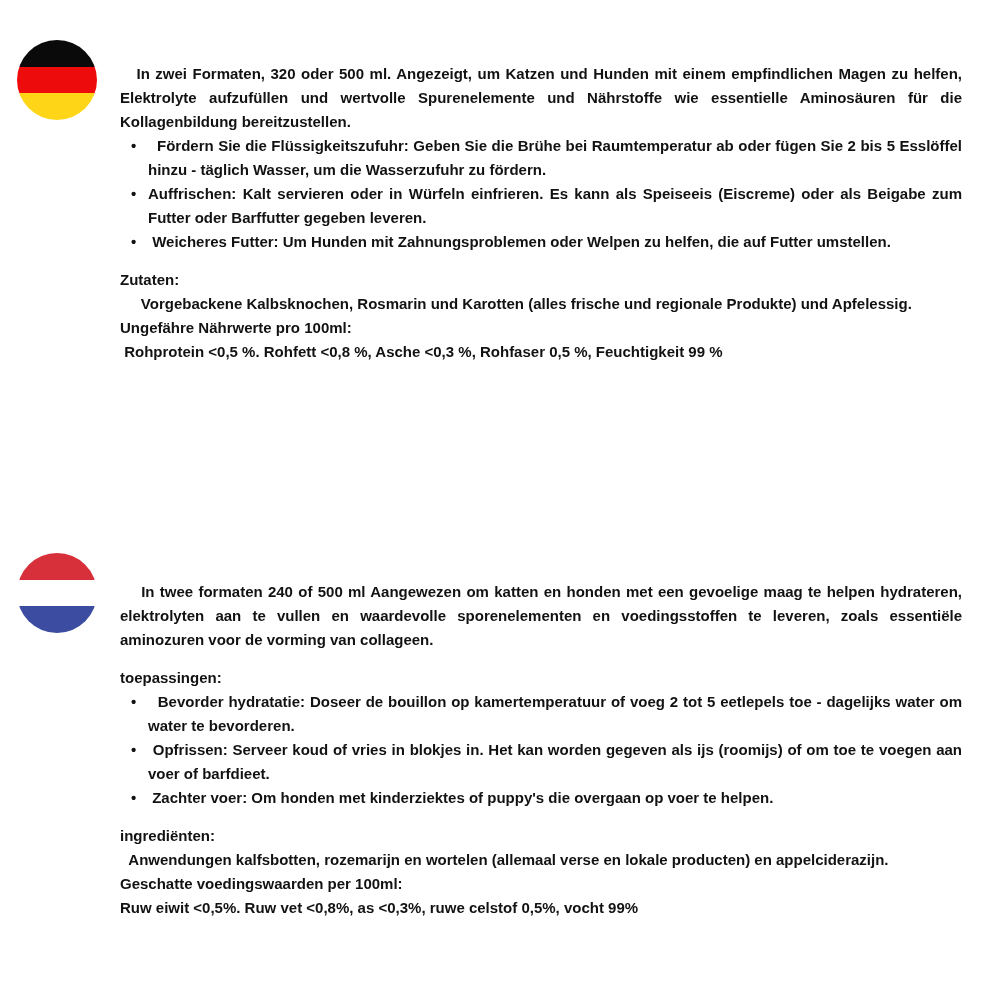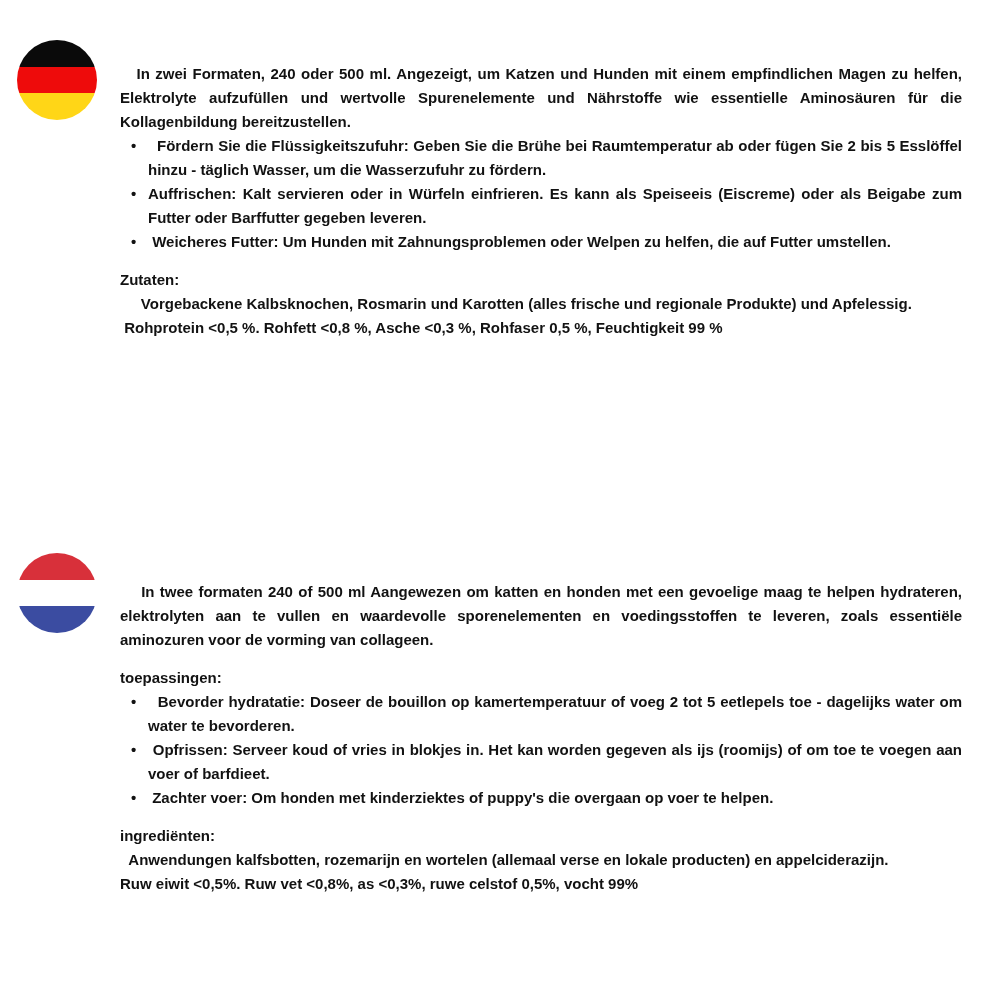--- a/index.html
+++ b/index.html
@@ -72,39 +72,40 @@
 
 <main>
 
   <section class="section section-de">
     <div class="flag">
       <div class="stripe" style="background: rgb(10, 10, 10);"></div>
       <div class="stripe" style="background: rgb(238, 11, 11);"></div>
       <div class="stripe" style="background: rgb(255, 214, 23);"></div>
     </div>
     <div class="text-col">
-      <p class="txt intro-de">   In zwei Formaten, 240 oder 500 ml. Angezeigt, um Katzen und Hunden mit einem empfindlichen Magen zu helfen, Elektrolyte aufzufüllen und wertvolle Spurenelemente und Nährstoffe wie essentielle Aminosäuren für die Kollagenbildung bereitzustellen.</p>
+      <p class="txt intro-de">   In zwei Formaten, 320 oder 500 ml. Angezeigt, um Katzen und Hunden mit einem empfindlichen Magen zu helfen, Elektrolyte aufzufüllen und wertvolle Spurenelemente und Nährstoffe wie essentielle Aminosäuren für die Kollagenbildung bereitzustellen.</p>
       <ul class="bullets">
           <li>
             <span class="bullet">•</span>
             <span class="li-text">  Fördern Sie die Flüssigkeitszufuhr: Geben Sie die Brühe bei Raumtemperatur ab oder fügen Sie 2 bis 5 Esslöffel hinzu - täglich Wasser, um die Wasserzufuhr zu fördern.</span>
           </li>
           <li>
             <span class="bullet">•</span>
             <span class="li-text">Auffrischen: Kalt servieren oder in Würfeln einfrieren. Es kann als Speiseeis (Eiscreme) oder als Beigabe zum Futter oder Barffutter gegeben leveren.</span>
           </li>
           <li>
             <span class="bullet">•</span>
             <span class="li-text"> Weicheres Futter: Um Hunden mit Zahnungsproblemen oder Welpen zu helfen, die auf Futter umstellen.</span>
           </li>
         </ul>
       <p class="txt gap">Zutaten:</p>
       <div>
           <p class="txt">     Vorgebackene Kalbsknochen, Rosmarin und Karotten (alles frische und regionale Produkte) und Apfelessig.</p>
         </div>
+      <p class="txt">Ungefähre Nährwerte pro 100ml:</p>
       <p class="txt"> Rohprotein &lt;0,5 %. Rohfett &lt;0,8 %, Asche &lt;0,3 %, Rohfaser 0,5 %, Feuchtigkeit 99 %</p>
     </div>
   </section>
 
   <section class="section section-nl">
     <div class="flag">
       <div class="stripe" style="background: rgb(216, 48, 58);"></div>
       <div class="stripe" style="background: rgb(255, 255, 255);"></div>
       <div class="stripe" style="background: rgb(59, 76, 161);"></div>
     </div>
@@ -122,17 +123,18 @@
           </li>
           <li>
             <span class="bullet">•</span>
             <span class="li-text"> Zachter voer: Om honden met kinderziektes of puppy's die overgaan op voer te helpen.</span>
           </li>
         </ul>
       <p class="txt gap">ingrediënten:</p>
       <div>
           <p class="txt">  Anwendungen kalfsbotten, rozemarijn en wortelen (allemaal verse en lokale producten) en appelciderazijn.</p>
         </div>
+      <p class="txt">Geschatte voedingswaarden per 100ml:</p>
       <p class="txt">Ruw eiwit &lt;0,5%. Ruw vet &lt;0,8%, as &lt;0,3%, ruwe celstof 0,5%, vocht 99%</p>
     </div>
   </section>
 
 </main>
 
 </body></html>

